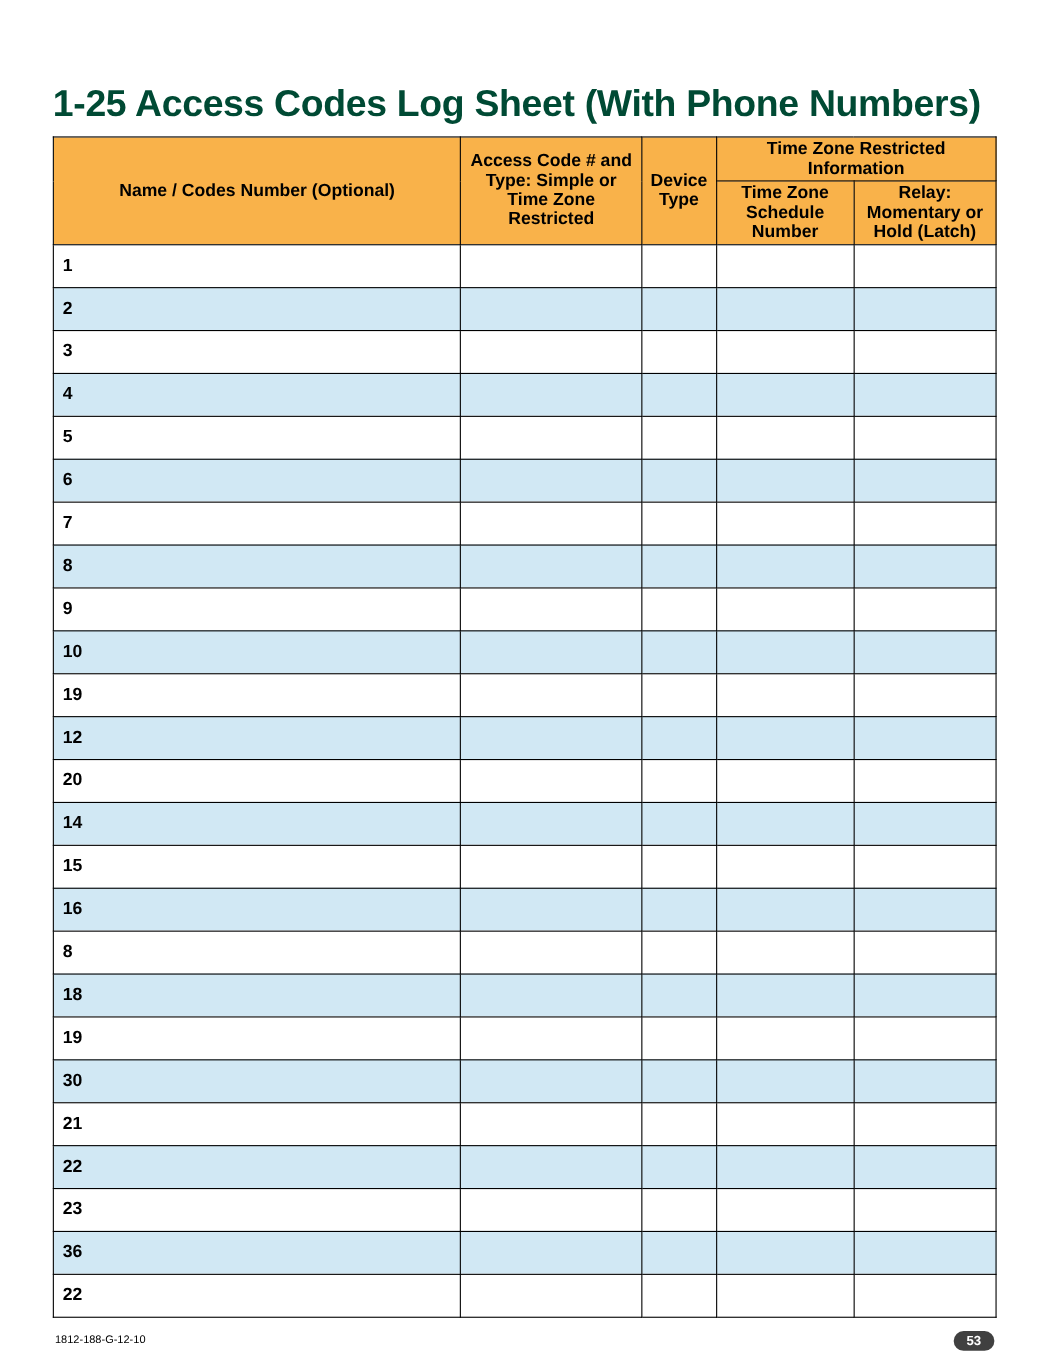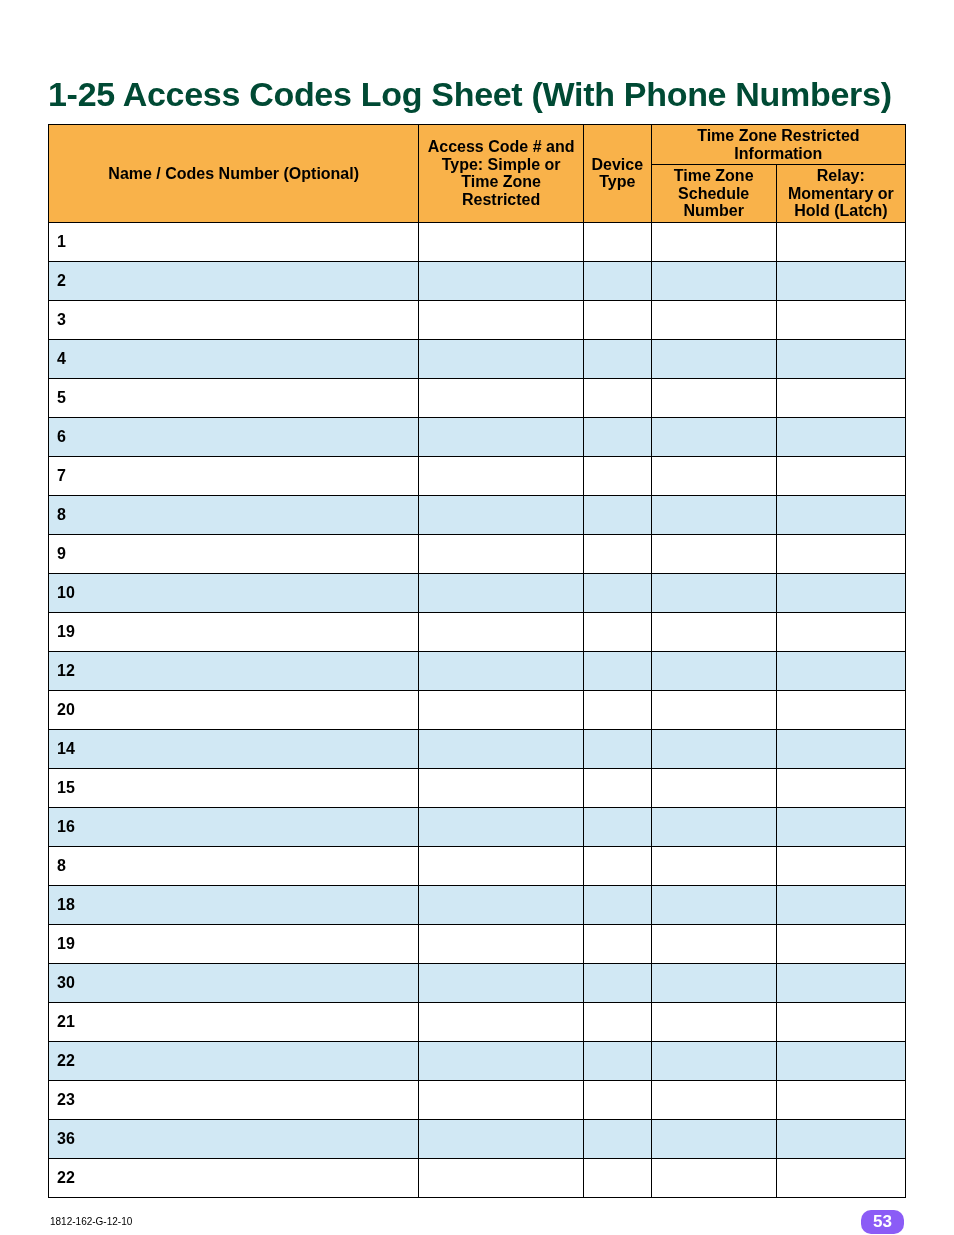--- a/index.html
+++ b/index.html
@@ -65,25 +65,25 @@
     align-items: center;
     margin-top: 12px;
     padding: 0 2px;
   }
   .footer-left {
     font-family: Arial, sans-serif;
     font-size: 10px;
     color: #000;
   }
   .page-badge {
-    background: #8b5cf6;
+    background: #404040;
     color: #fff;
     font-family: Arial, sans-serif;
     font-weight: bold;
-    font-size: 17px;
+    font-size: 12px;
     border-radius: 10px;
     padding: 2px 12px;
     min-width: 34px;
     text-align: center;
   }
 </style>
 </head>
 <body>
 
 <div class="page">
@@ -282,16 +282,16 @@
           <td>22</td>
           <td></td>
           <td></td>
           <td></td>
           <td></td>
         </tr>
       </tbody>
   </table>
 
   <div class="footer">
-    <span class="footer-left">1812-162-G-12-10</span>
+    <span class="footer-left">1812-188-G-12-10</span>
     <span class="page-badge">53</span>
   </div>
 </div>
 
 </body></html>

